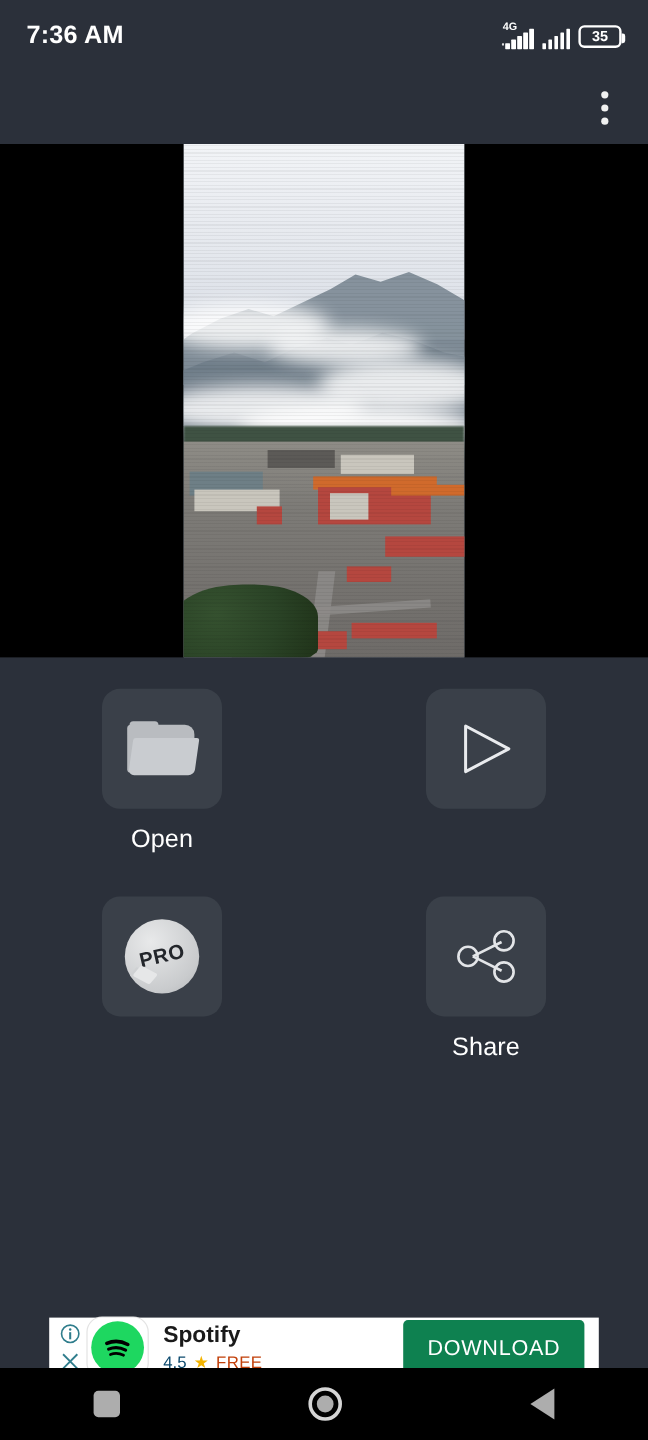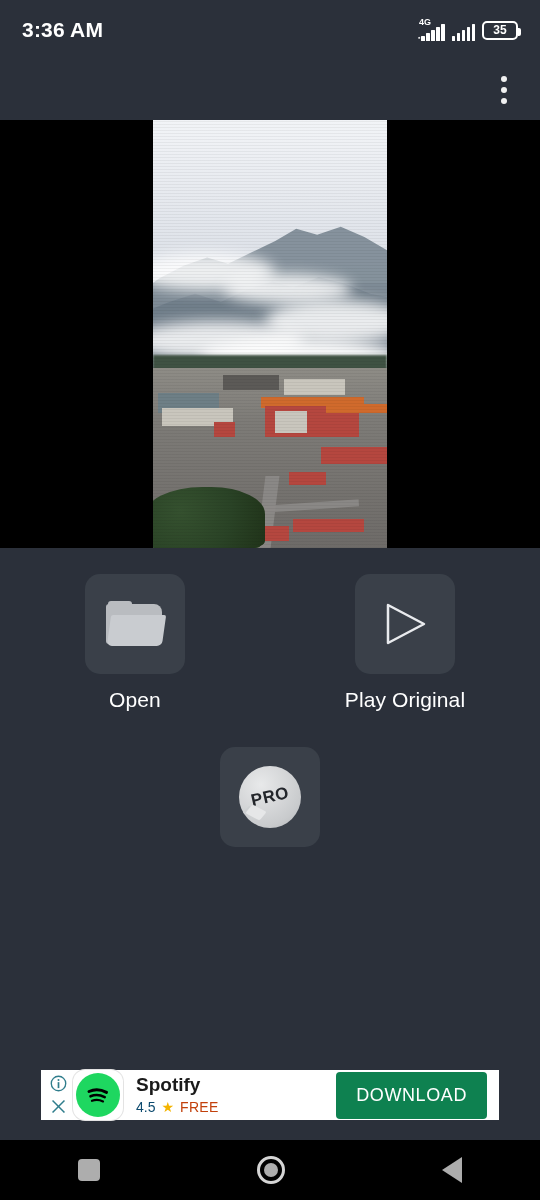--- a/index.html
+++ b/index.html
@@ -196,21 +196,21 @@
   .ico-floppy .label{
     position:absolute; bottom:2px; left:4px; width:46px; height:27px;
     background:#d2d5d9; border:2px solid #5b5f66;
   }
 
   
   .ico-share{ width:54px; height:50px; }
 
   
   .ad{
-    position:absolute; left:41px; top:1070px; width:458px; height:50px;
+    position:absolute; left:41px; top:1098px; width:458px; height:50px;
     background:#fff; display:flex; align-items:center;
   }
   .ad-badges{
     width:30px; height:100%; display:flex; flex-direction:column;
     align-items:center; justify-content:center; gap:6px; padding-left:4px;
   }
   .ad-badges .b{ width:17px; height:17px; color:#2f7d8c; }
   .ad-icon{
     width:50px; height:50px; border-radius:12px; background:#fff;
     box-shadow:0 0 0 1px #e3e3e3; display:flex; align-items:center;
@@ -244,21 +244,21 @@
   .nav-home i{ width:14px; height:14px; border-radius:50%; background:#adadad; display:block; }
   .nav-back{
     width:0; height:0; border-right:20px solid #adadad;
     border-top:13px solid transparent; border-bottom:13px solid transparent;
   }
 </style>
 </head>
 <body>
 
 <div class="status-bar">
-  <div class="status-time">3:36 AM</div>
+  <div class="status-time">7:36 AM</div>
   <div class="status-right">
     <div class="sig-wrap">
       <span class="net-label">4G</span>
       <span class="net-sub">▪</span>
       <span class="bars">
           <i></i>
           <i></i>
           <i></i>
           <i></i>
           <i></i>
@@ -338,37 +338,48 @@
     </div>
 
     <div class="cell">
       <div class="tile">
         <div class="play-outline">
           <svg width="44" height="46" viewBox="0 0 44 46">
             <polygon points="5,4 41,23 5,42" fill="none" stroke="#e9ebee" stroke-width="2.5" stroke-linejoin="round"></polygon>
           </svg>
         </div>
       </div>
-      <div class="cell-label">Play Original</div>
     </div>
 
 
   </div>
 
   <div class="row">
 
     <div class="cell">
       <div class="tile">
         <div class="ico-pro">
           <span>PRO</span>
         </div>
       </div>
     </div>
 
 
+    <div class="cell">
+      <div class="tile">
+        <svg class="ico-share" viewBox="0 0 54 50">
+          <line x1="16" y1="25" x2="40" y2="13" stroke="#e3e5e8" stroke-width="2.2"></line>
+          <line x1="16" y1="25" x2="40" y2="37" stroke="#e3e5e8" stroke-width="2.2"></line>
+          <circle cx="12" cy="25" r="8" fill="none" stroke="#e3e5e8" stroke-width="2.2"></circle>
+          <circle cx="42" cy="12" r="8" fill="none" stroke="#e3e5e8" stroke-width="2.2"></circle>
+          <circle cx="42" cy="38" r="8" fill="none" stroke="#e3e5e8" stroke-width="2.2"></circle>
+        </svg>
+      </div>
+      <div class="cell-label">Share</div>
+    </div>
 
   </div>
 </div>
 
 <div class="ad">
   <div class="ad-badges">
     <svg class="b" viewBox="0 0 20 20">
       <circle cx="10" cy="10" r="8.5" fill="none" stroke="#2f7d8c" stroke-width="1.6"></circle>
       <circle cx="10" cy="5.8" r="1.2" fill="#2f7d8c"></circle>
       <rect x="9" y="8.4" width="2" height="7" fill="#2f7d8c"></rect>

